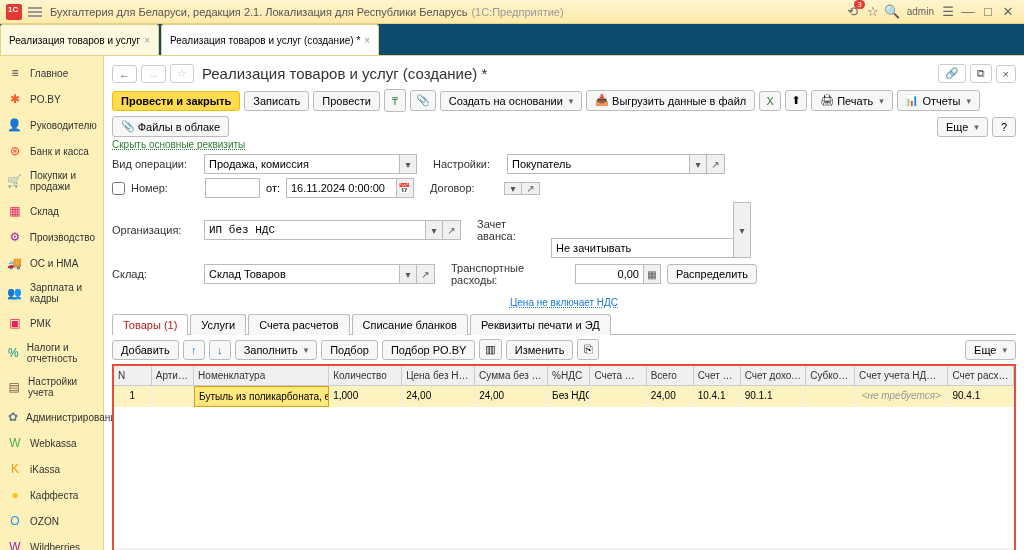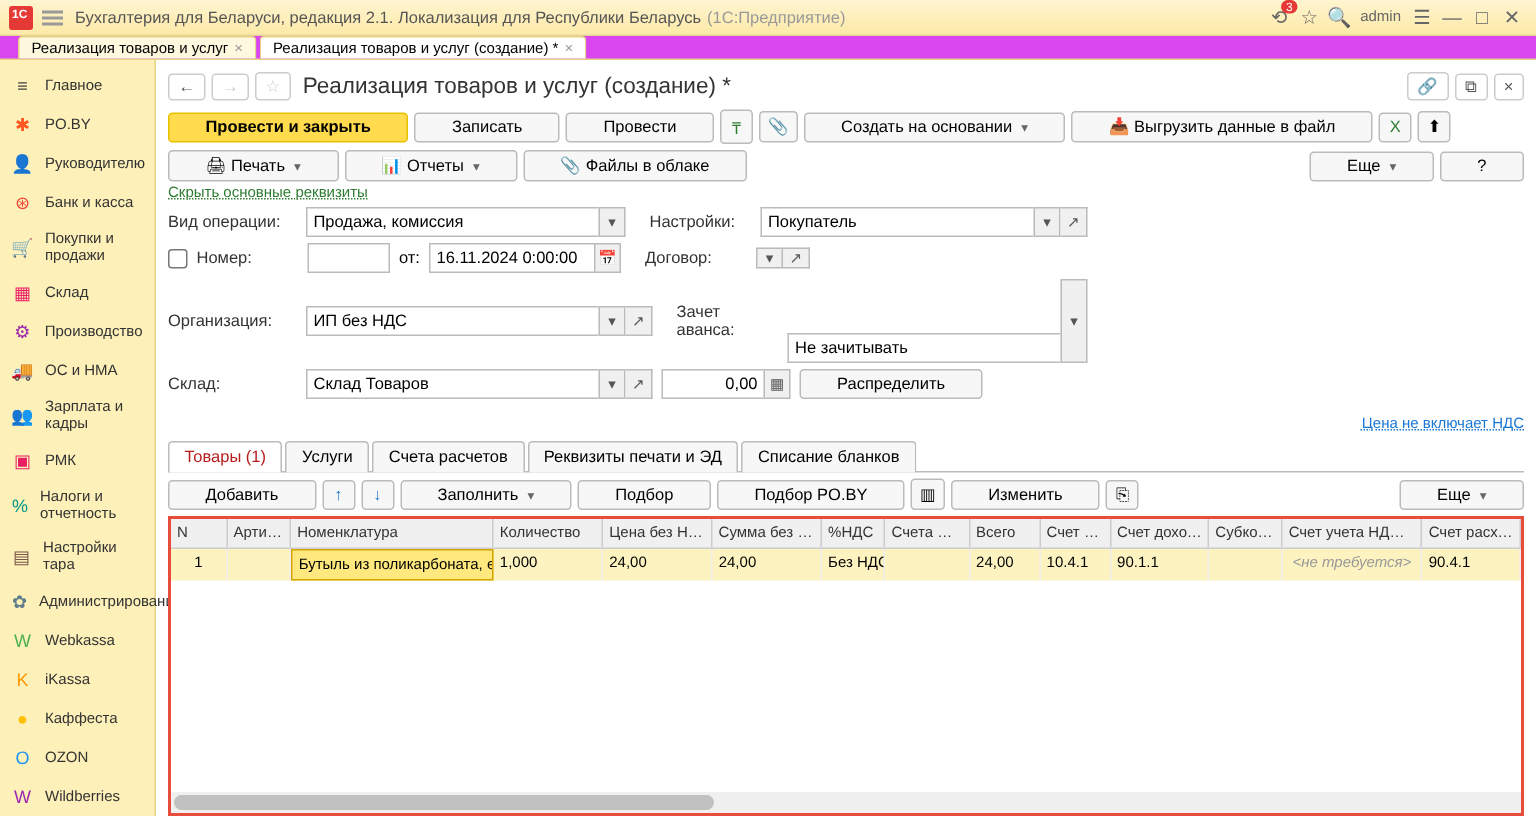--- a/index.html
+++ b/index.html
@@ -8,50 +8,50 @@
 .titlebar .logo { width: 16px; height: 16px; background: #e53935; border-radius: 2px; margin-right: 6px; position: relative; }
 .titlebar .logo::after { content:"1C"; color:#fff; font-size:8px; font-weight:bold; position:absolute; top:1px; left:2px;}
 .titlebar .burger { width:14px; margin-right:8px; cursor:pointer;}
 .titlebar .burger div { height:2px; background:#999; margin:2px 0;}
 .titlebar .title { color:#555; font-size:11px;}
 .titlebar .sub { color:#999; margin-left:4px; font-size:11px;}
 .titlebar .spacer { flex:1;}
 .titlebar .ticon { width:20px; text-align:center; color:#666; cursor:pointer; font-size:13px;}
 .badge { position:relative;}
 .badge::after { content:"3"; position:absolute; top:-4px; right:-2px; background:#e53935; color:#fff; border-radius:7px; font-size:8px; padding:0 3px;}
-.tabs-strip { height:16px; background:#d946ef; display:flex; padding-left:12px; border-bottom:1px solid #e5d287;}
+.tabs-strip { height:32px; background:#0c4a6e; display:flex; padding-left:0; border-bottom:1px solid #e5d287;}
 .tabs-strip .tab { background:#fef8df; border:1px solid #e5d287; border-bottom:none; border-radius:3px 3px 0 0; padding:3px 8px; margin-right:2px; font-size:10px; display:flex; align-items:center; gap:4px;}
 .tabs-strip .tab.active { background:#fff;}
 .tabs-strip .tab .x { color:#999; cursor:pointer;}
 .main { display:flex; height: calc(100vh - 46px);}
 .sidebar { width:104px; background:#fdf0b8; border-right:1px solid #e5d287; padding-top:4px;}
 .sidebar .item { display:flex; align-items:center; padding:6px 8px; gap:8px; cursor:pointer; color:#333;}
 .sidebar .sicon { width:14px; height:14px; display:flex; align-items:center; justify-content:center; font-size:12px;}
 .content { flex:1; display:flex; flex-direction:column; padding:4px 8px; overflow:hidden;}
 .header-row { display:flex; align-items:center; gap:4px; padding:4px 0;}
 .navbtn { border:1px solid #ccc; background:#fff; padding:2px 6px; border-radius:3px; cursor:pointer; font-size:11px; color:#555;}
 .navbtn.disabled { color:#ccc;}
 .page-title { font-size:15px; font-weight:normal; color:#333; margin-left:4px;}
 .toolbar { display:flex; gap:4px; flex-wrap:wrap; align-items:center; padding:2px 0;}
-.btn { border:1px solid #bbb; background:#f7f7f7; padding:3px 24px; border-radius:3px; cursor:pointer; font-size:11px; display:flex; align-items:center; gap:3px; white-space:nowrap;}
+.btn { border:1px solid #bbb; background:#f7f7f7; padding:3px 8px; border-radius:3px; cursor:pointer; font-size:11px; display:flex; align-items:center; gap:3px; white-space:nowrap;}
 .btn.yellow { background:#ffdb4d; border-color:#e5c100; font-weight:bold;}
 .btn.icon-only { padding:3px 5px; min-width:22px; justify-content:center;}
 .dd::after { content:"▾"; margin-left:3px; font-size:9px; color:#666;}
 .link { color:#2e7d32; text-decoration:underline dotted; cursor:pointer; font-size:10px;}
 .form-area { padding:4px 0;}
 .form-row { display:flex; align-items:center; gap:6px; margin-bottom:4px;}
 .form-label { width:86px; font-size:11px; color:#333;}
 .form-label.short { width:auto; margin-left:10px;}
 .chk { width:13px; height:13px;}
 .input { border:1px solid #bbb; padding:2px 4px; font-size:11px; height:20px; background:#fff;}
 .input-wrap { display:flex;}
 .input-wrap .input { border-right:none;}
 .input-wrap .ib { border:1px solid #bbb; width:18px; display:flex; align-items:center; justify-content:center; background:#f0f0f0; cursor:pointer; font-size:10px; color:#555;}
 .input-wrap .ib + .ib { border-left:none;}
-.middle-link { text-align:right; padding:2px 0;}
+.middle-link { text-align:center; padding:2px 0;}
 .inner-tabs { border-bottom:1px solid #bbb; display:flex; margin-top:4px;}
 .inner-tabs .itab { border:1px solid #bbb; border-bottom:none; background:#f7f7f7; padding:4px 10px; margin-right:2px; margin-bottom:-1px; border-radius:3px 3px 0 0; cursor:pointer; font-size:11px;}
 .inner-tabs .itab.active { background:#fff; color:#b71c1c;}
 .grid-toolbar { display:flex; gap:4px; padding:4px 0; align-items:center;}
 .grid-wrap { border:2px solid #e74c3c; flex:1; display:flex; flex-direction:column; min-height:200px; overflow:hidden;}
 .grid-head { display:flex; background:#f0f0f0; border-bottom:1px solid #ccc;}
 .grid-head .gh { border-right:1px solid #ccc; padding:4px 4px; font-size:10px; color:#333; overflow:hidden; white-space:nowrap; text-overflow:ellipsis;}
 .grid-body { flex:1; overflow:auto; background:#fff;}
 .grid-row { display:flex; background:#fdf3c0;}
 .grid-row .gc { border-right:1px solid #eee; padding:4px 4px; font-size:10px; overflow:hidden; white-space:nowrap;}
@@ -140,21 +140,21 @@
       <div class="item">
         <span class="sicon" style="color:#e91e63">▣</span>
         <span style="font-size:10px">РМК</span>
       </div>
       <div class="item">
         <span class="sicon" style="color:#009688">%</span>
         <span style="font-size:10px">Налоги и отчетность</span>
       </div>
       <div class="item">
         <span class="sicon" style="color:#795548">▤</span>
-        <span style="font-size:10px">Настройки тара</span>
+        <span style="font-size:10px">Настройки учета</span>
       </div>
       <div class="item">
         <span class="sicon" style="color:#607d8b">✿</span>
         <span style="font-size:10px">Администрирование</span>
       </div>
       <div class="item">
         <span class="sicon" style="color:#4caf50">W</span>
         <span style="font-size:10px">Webkassa</span>
       </div>
       <div class="item">
@@ -232,53 +232,54 @@
           </div>
         <span class="form-label short" style="width:68px">Договор:</span>
         <div class="input-wrap">
             <span class="ib">▾</span>
             <span class="ib">↗</span>
           </div>
       </div>
       <div class="form-row">
         <span class="form-label">Организация:</span>
         <div class="input-wrap">
-            <input class="input" style="width: 195px;" value="ИП без НДС">
+            <input class="input" style="width: 221px; font-family: Liberation Mono, monospace;" value="ИП без НДС">
             <span class="ib">▾</span>
             <span class="ib">↗</span>
           </div>
         <span class="form-label short" style="width:68px">Зачет аванса:</span>
         <div class="input-wrap">
             <input class="input" style="width: 182px; margin-top: 36px;" value="Не зачитывать">
             <span class="ib">▾</span>
           </div>
       </div>
       <div class="form-row">
         <span class="form-label">Склад:</span>
         <div class="input-wrap">
             <input class="input" style="width: 195px;" value="Склад Товаров">
             <span class="ib">▾</span>
             <span class="ib">↗</span>
           </div>
+        <span class="form-label short" style="width:118px">Транспортные расходы:</span>
         <div class="input-wrap">
             <input class="input" style="width: 68px; text-align: right;" value="0,00">
             <span class="ib">▦</span>
           </div>
         <span class="btn">Распределить</span>
       </div>
     </div>
 
     <div class="middle-link"><span class="link" style="color:#1976d2">Цена не включает НДС</span></div>
 
     <div class="inner-tabs" id="inner-tabs">
         <div class="itab active">Товары (1)</div>
         <div class="itab">Услуги</div>
         <div class="itab">Счета расчетов</div>
+        <div class="itab">Списание бланков</div>
         <div class="itab">Реквизиты печати и ЭД</div>
-        <div class="itab">Списание бланков</div>
       </div>
 
     <div class="grid-toolbar">
       <span class="btn">Добавить</span>
       <span class="btn icon-only" style="color:#1976d2">↑</span>
       <span class="btn icon-only" style="color:#1976d2">↓</span>
       <span class="btn dd">Заполнить</span>
       <span class="btn">Подбор</span>
       <span class="btn">Подбор PO.BY</span>
       <span class="btn icon-only">▥</span>

